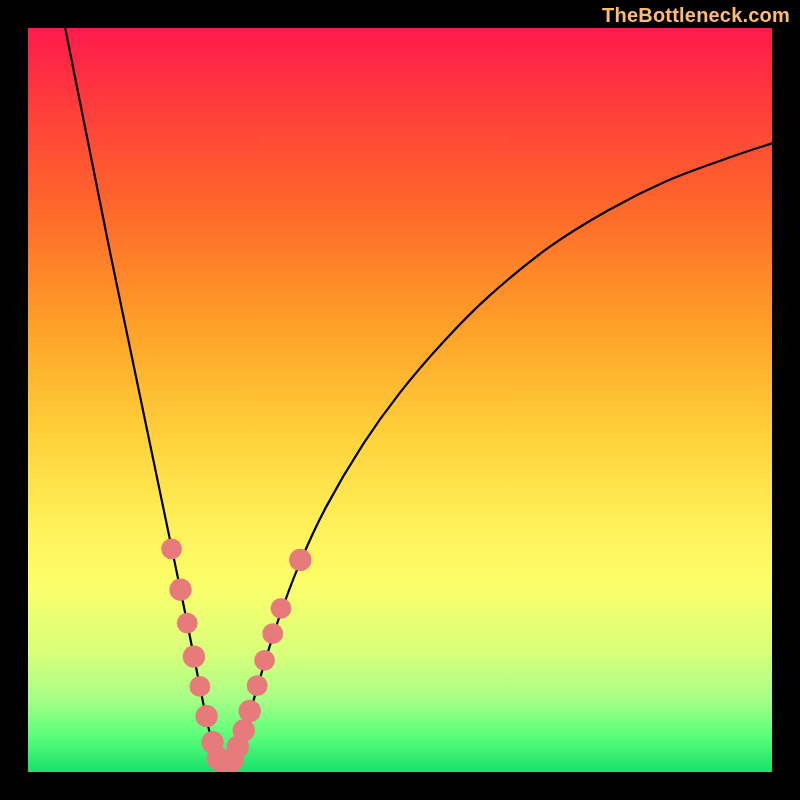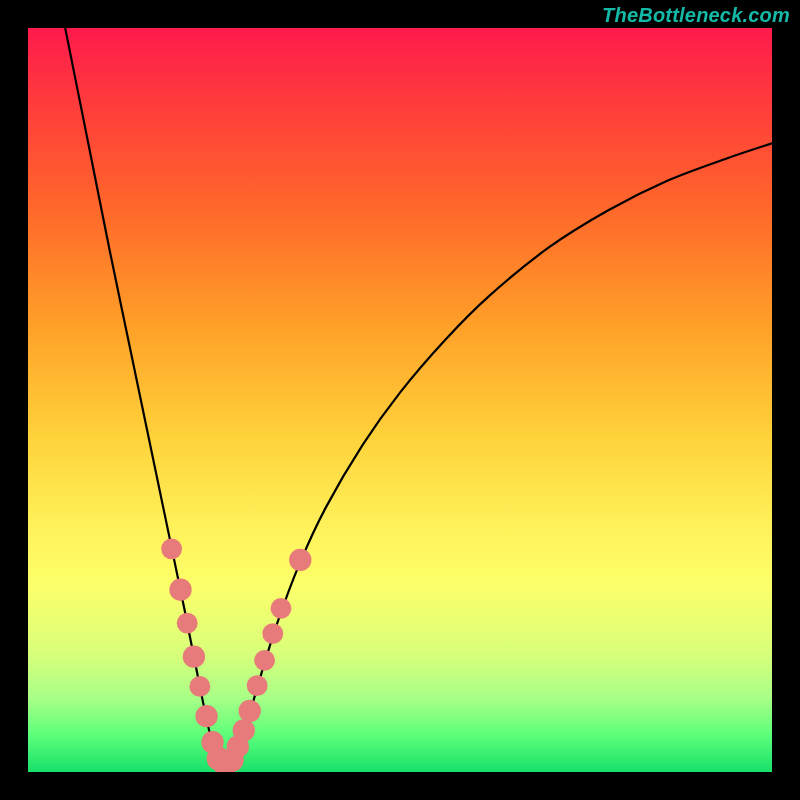--- a/index.html
+++ b/index.html
@@ -39,26 +39,25 @@
       #d8ff7a 84%,
       #a9ff87 90%,
       #5dff7a 95%,
       #17e06a 100%
     );
   }
   .watermark {
     position: absolute;
     top: 4px;
     right: 10px;
-    color: #14b8a6;
+    color: #fdba74;
     font-size: 20px;
     font-weight: 600;
     letter-spacing: 0.2px;
     user-select: none;
-    font-style: italic;
   }
   svg.curve {
     position: absolute;
     inset: 0;
     width: 100%;
     height: 100%;
   }
   .curve-line {
     fill: none;
     stroke: #000;

